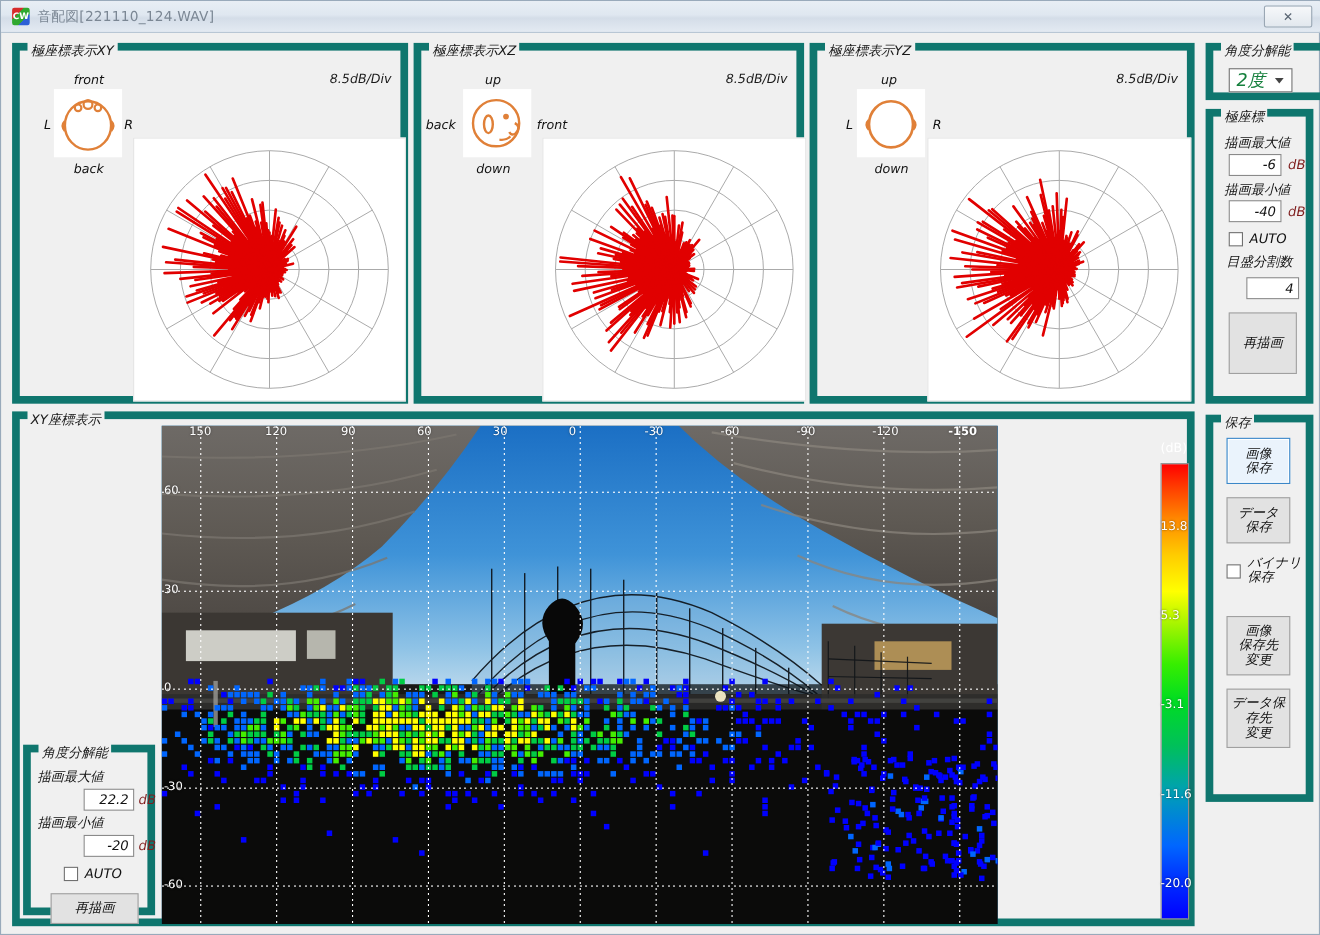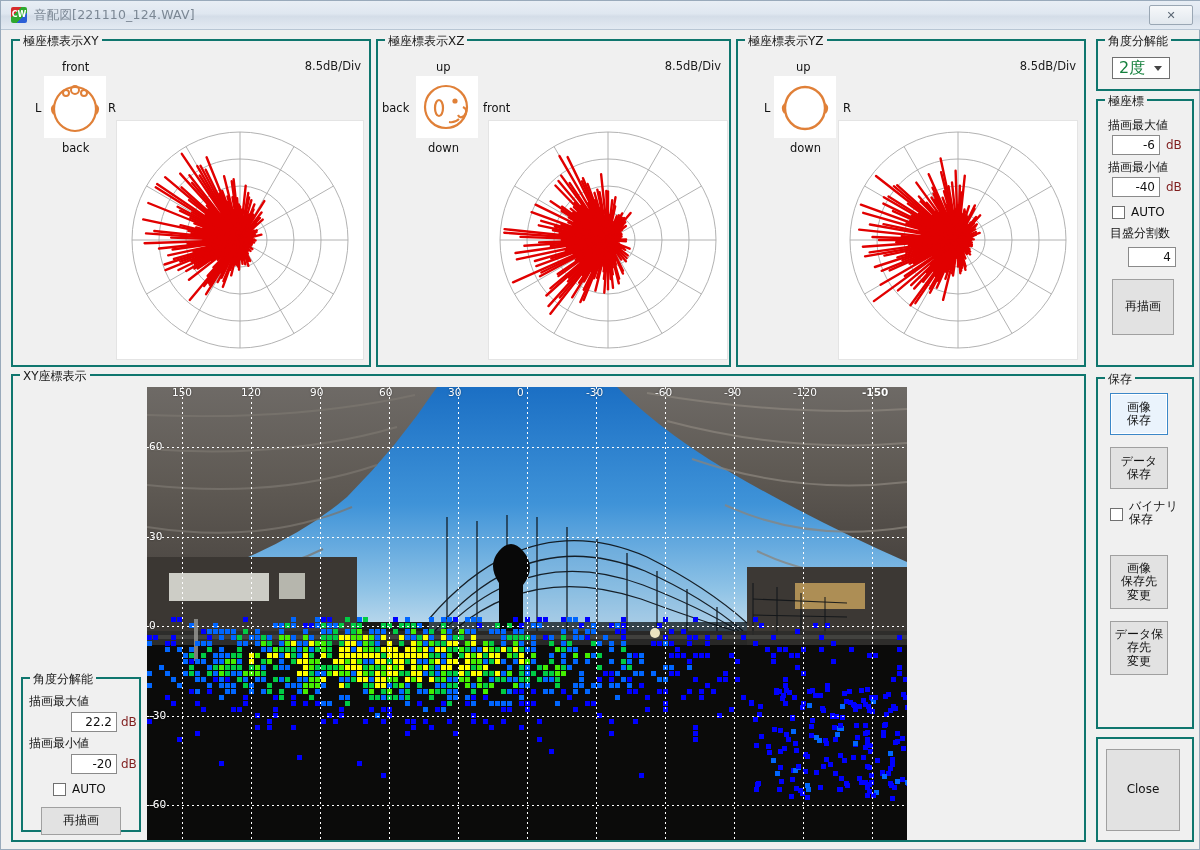--- a/index.html
+++ b/index.html
@@ -45,22 +45,23 @@
     border: 1px solid #9aa7b4; border-radius: 2px;
     background: linear-gradient(180deg,#f6f8fa,#e2e8ee);
     color: #5a6673; font-size: 11px;
     display: flex; align-items: center; justify-content: center;
     cursor: pointer;
   }
 
   
   .group {
     position: absolute;
-    border: 2px solid #0f766e;
+    border: 7px solid #0f766e;
     background: transparent;
+    font-style: italic;
   }
   .group > .legend {
     position: absolute; top: -8px; left: 7px;
     background: #f0f0f0; padding: 0 3px;
     font-size: 12px; color: #1a1a1a; white-space: nowrap;
   }
 
   
   .polar-panel { background: #f0f0f0; }
   .scale-label {
@@ -2023,20 +2024,31 @@
         <div class="ax-lab" style="left:646px; top:-1px;">-120</div>
         <div class="ax-lab" style="left:715px; top:-1px;font-weight:bold;">-150</div>
         <div class="ax-lab" style="left:2px; top:53px;">60</div>
         <div class="ax-lab" style="left:2px; top:143px;">30</div>
         <div class="ax-lab" style="left:2px; top:232px;">0</div>
         <div class="ax-lab" style="left:2px; top:322px;">-30</div>
         <div class="ax-lab" style="left:2px; top:411px;">-60</div>
       </div>
   </div>
 
+  <div class="cbar-wrap" style="left:1050px; top:386px; width:40px; height:453px;">
+    <div class="cbar-title" style="position:absolute; left:4px; top:13px;">(dB)</div>
+    <div class="cbar" style="left:4px; top:34px; height:415px;"></div>
+    <div id="cbar-ticks" style="position:absolute; left:0; top:0; width:40px; height:453px;">
+        <div class="cbar-tick" style="left:4px; top:85.0546875px; right:auto;">13.8</div>
+        <div class="cbar-tick" style="left:4px; top:166.109375px; right:auto;">5.3</div>
+        <div class="cbar-tick" style="left:4px; top:247.1640625px; right:auto;">-3.1</div>
+        <div class="cbar-tick" style="left:4px; top:328.21875px; right:auto;">-11.6</div>
+        <div class="cbar-tick" style="left:4px; top:409.2734375px; right:auto;">-20.0</div>
+      </div>
+  </div>
 
   <div class="group" style="left:1095px; top:376px; width:98px; height:352px;">
     <div class="legend">保存</div>
 
     <div class="btn primary" style="position:absolute; left:12px; top:14px; width:58px; height:42px; white-space:pre-line;">
       <span>画像
 保存</span>
     </div>
 
     <div class="btn flat" style="position:absolute; left:12px; top:68px; width:58px; height:42px; white-space:pre-line;">
@@ -2054,19 +2066,14 @@
 変更</span>
     </div>
 
     <div class="btn flat" style="position:absolute; left:12px; top:242px; width:58px; height:54px; white-space:pre-line;">
       <span>データ保
 存先
 変更</span>
     </div>
   </div>
 
-  <div class="group" style="left:1095px; top:736px; width:98px; height:105px;">
-    <div class="btn flat" style="position:absolute; left:8px; top:10px; width:74px; height:82px;">
-      <span>Close</span>
-    </div>
-  </div>
 
 </div>
 
 </body></html>

